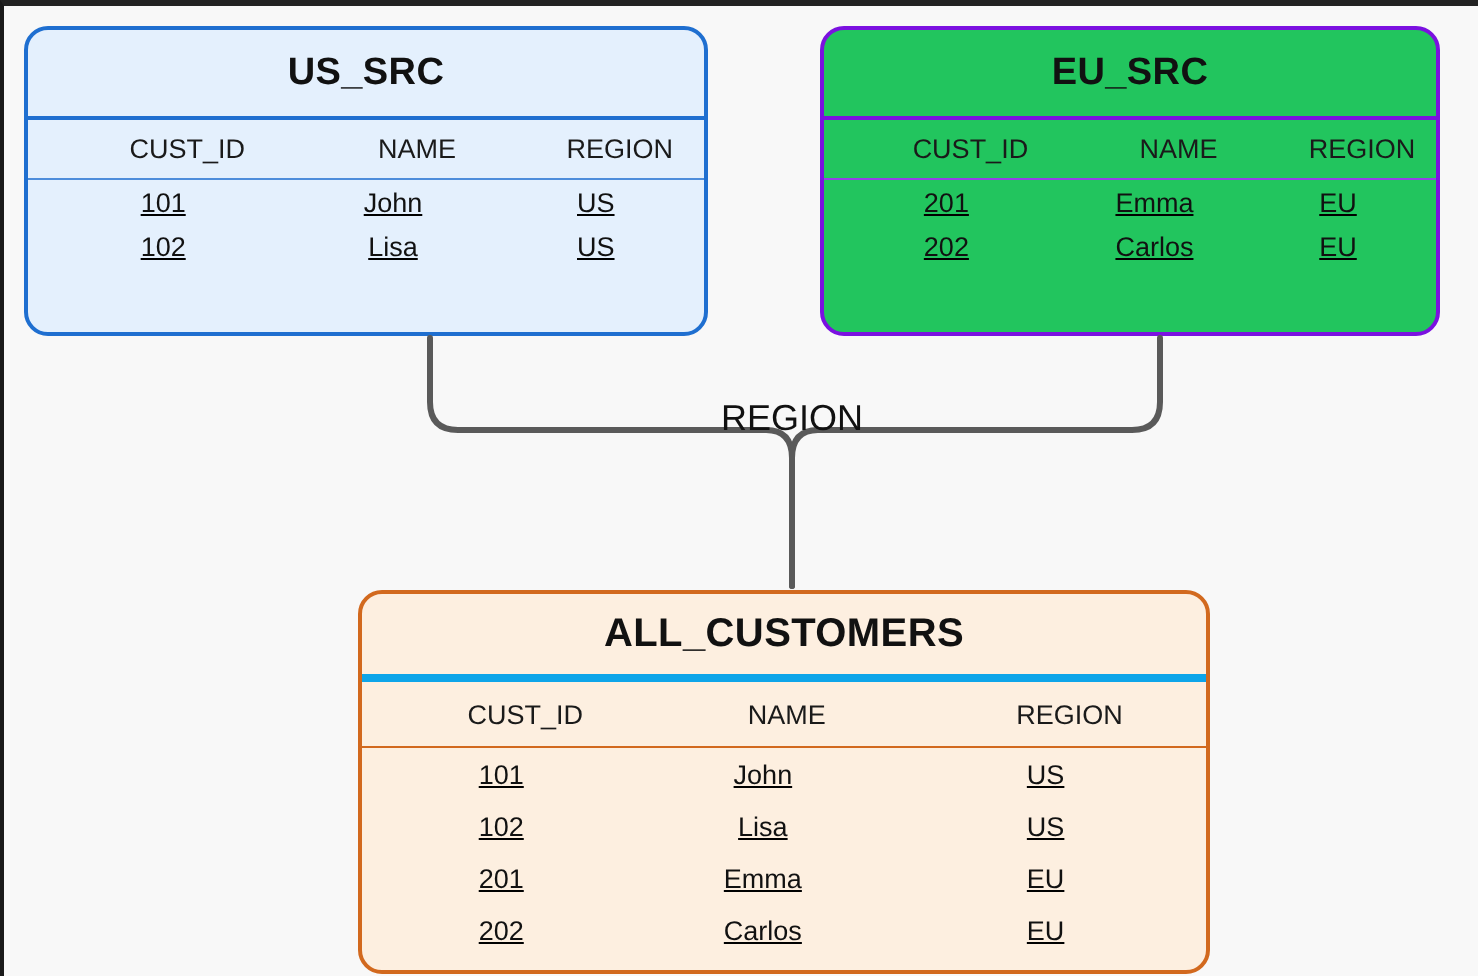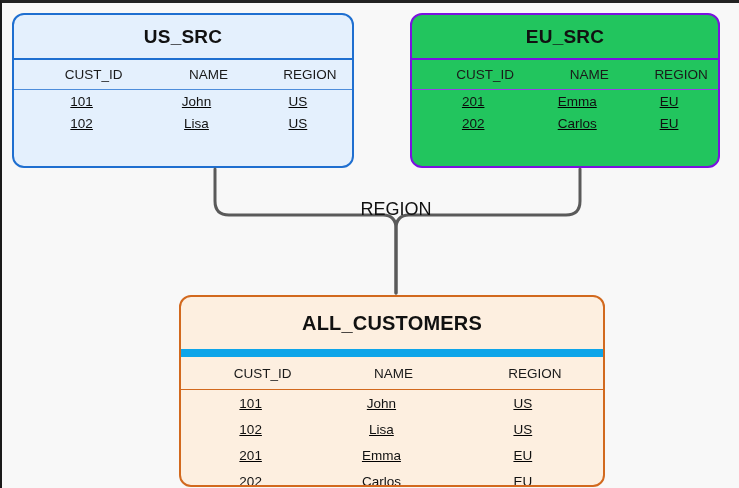--- a/index.html
+++ b/index.html
@@ -83,21 +83,21 @@
   #eu-src .c0 { width: 40%; }
   #eu-src .c1 { width: 28%; }
   #eu-src .c2 { width: 32%; }
 
   
   #all-customers {
     left: 177px; top: 292px; width: 426px; height: 192px;
     border: 2.5px solid #d2691e;
     background: #fdefe0;
   }
-  #all-customers .title { height: 60px; font-size: 20px; border-bottom: 8px solid #0ea5e9; }
+  #all-customers .title { height: 44px; font-size: 20px; border-bottom: 4px solid #0ea5e9; }
   #all-customers .hdr   { height: 33px; font-size: 13.5px; border-bottom: 1.5px solid #d2691e; }
   #all-customers .row   { height: 26px; font-size: 13.5px; }
   #all-customers .c0 { width: 33%; }
   #all-customers .c1 { width: 29%; }
   #all-customers .c2 { width: 38%; }
 
   
   #connector {
     position: absolute;
     left: 0; top: 0;

